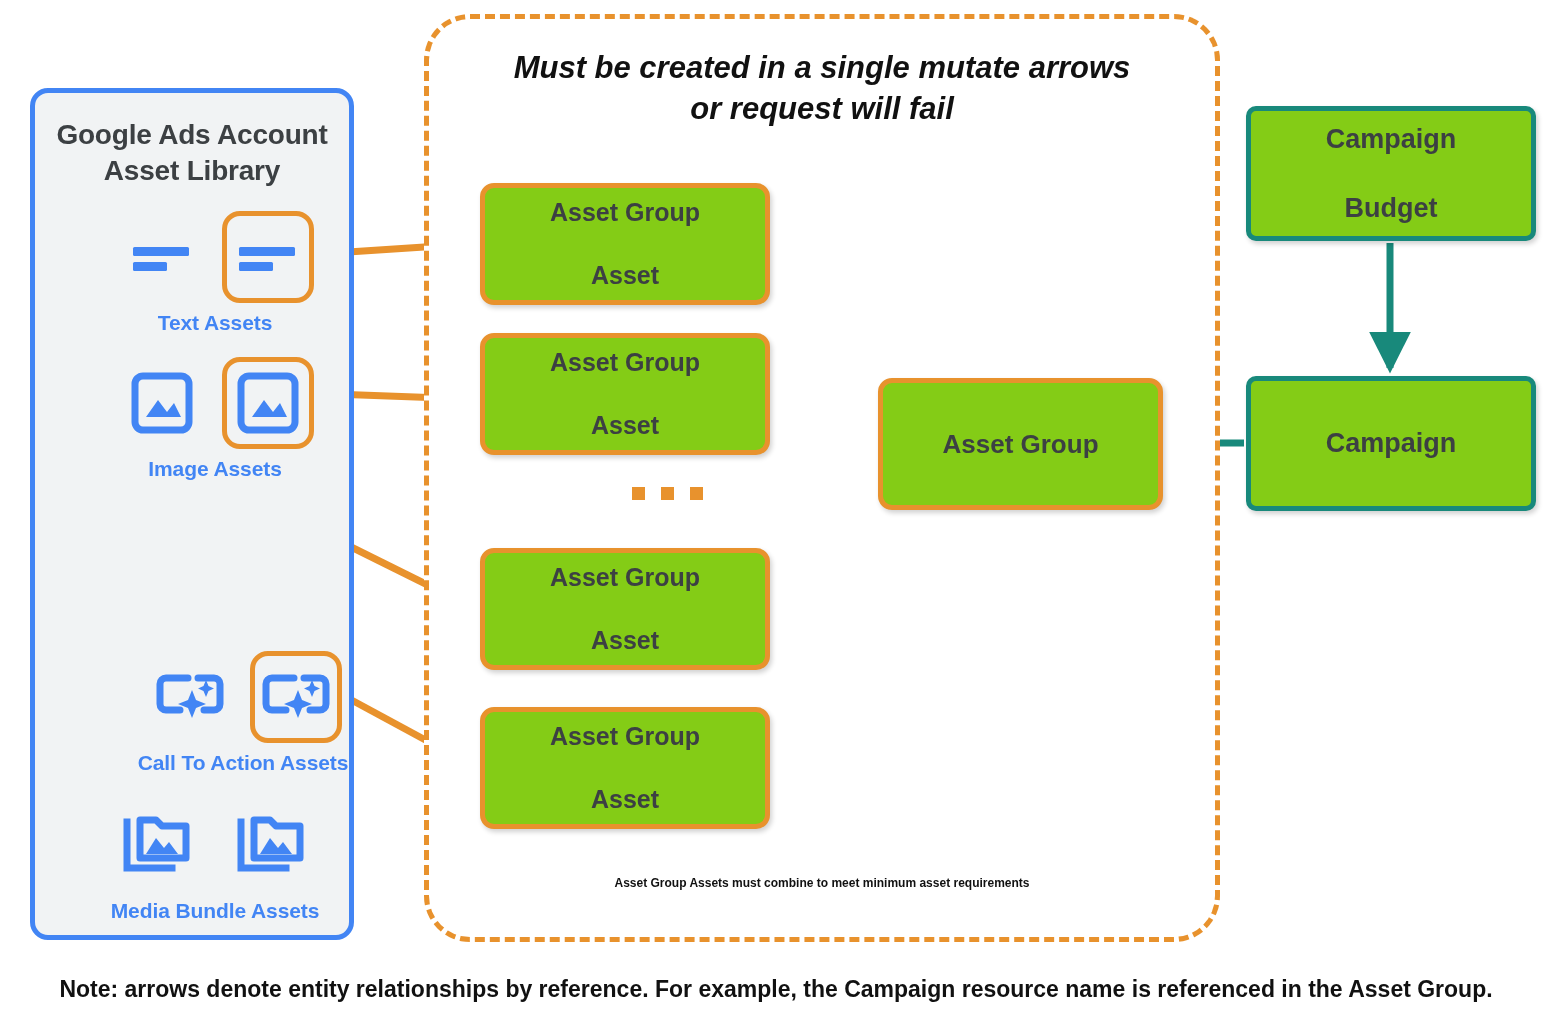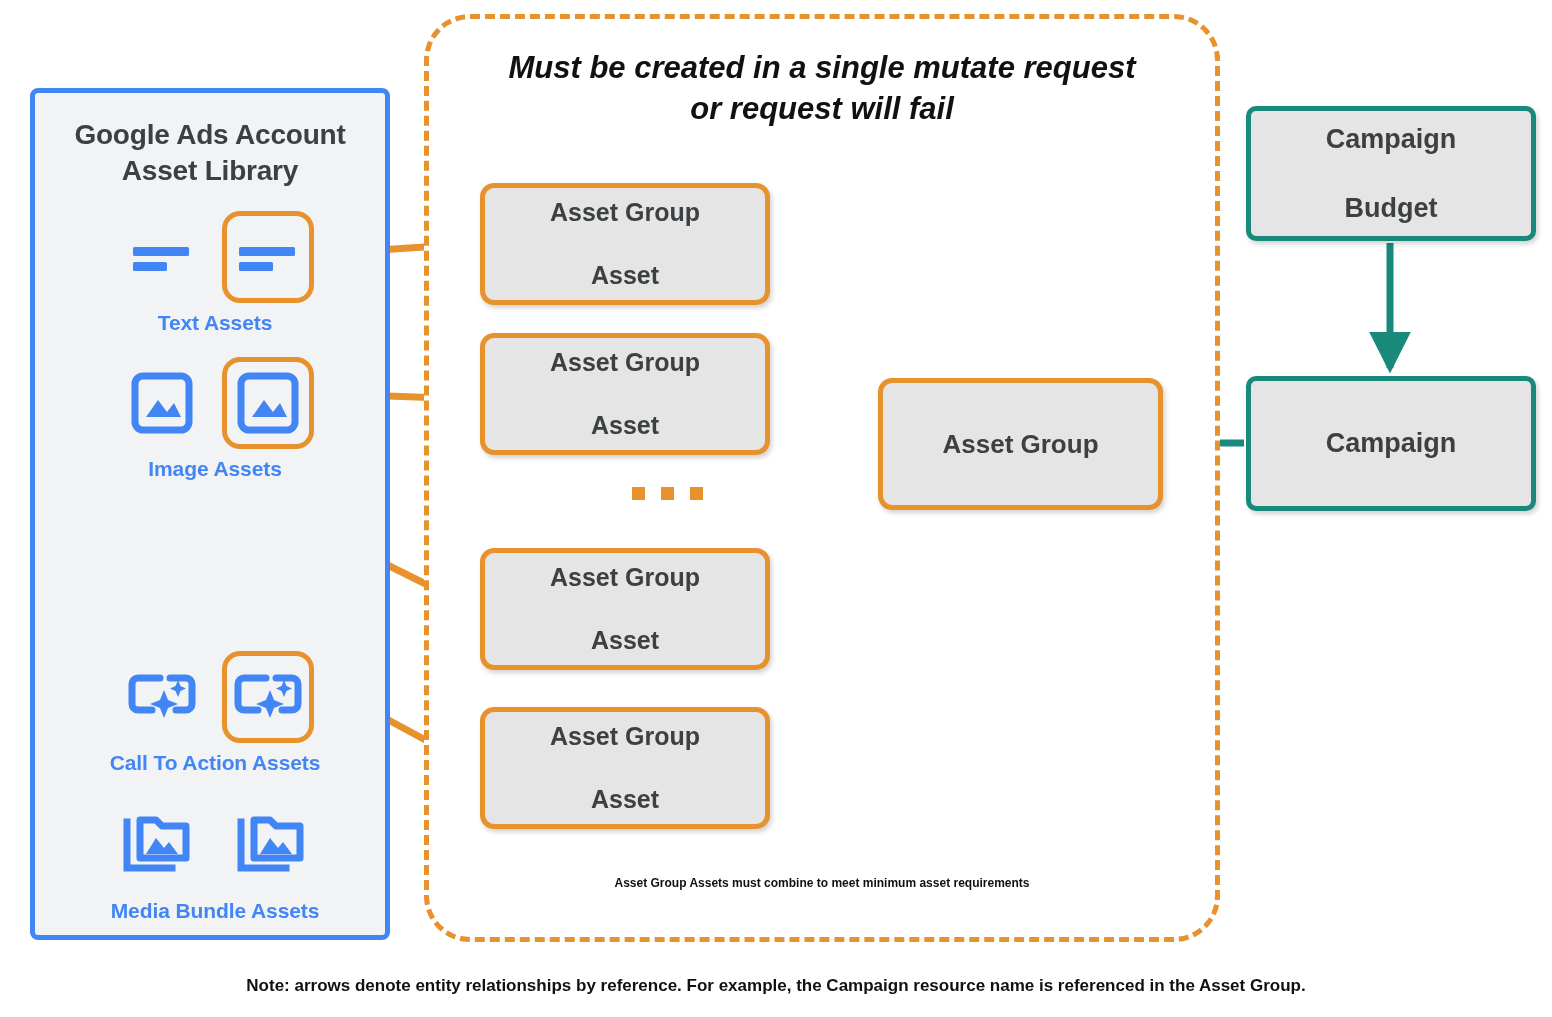--- a/index.html
+++ b/index.html
@@ -2,22 +2,22 @@
 <html><head>
 <meta charset="utf-8">
 <style>
   html,body{margin:0;padding:0;background:#ffffff;}
   body{width:1552px;height:1017px;position:relative;overflow:hidden;
        font-family:"Liberation Sans", sans-serif;color:#3c4043;}
   .stage{position:absolute;inset:0;}
 
   
   .library{
-    position:absolute;left:30px;top:88px;width:360px;height:852px;
-    background:#f1f3f4;border:5px solid #4285f4;border-radius:8px;
+    position:absolute;left:30px;top:88px;width:324px;height:852px;
+    background:#f1f3f4;border:5px solid #4285f4;border-radius:18px;
     box-sizing:border-box;
   }
   .library-title{
     position:absolute;left:0;right:0;top:24px;text-align:center;
     font-size:28px;font-weight:700;line-height:1.28;color:#3c4043;
     letter-spacing:-0.2px;
   }
   .asset-row{position:absolute;left:0;width:360px;}
   .asset-icons{display:flex;justify-content:center;align-items:center;gap:14px;height:104px;}
   .icon-wrap{width:92px;height:92px;display:flex;align-items:center;justify-content:center;box-sizing:border-box;}
@@ -32,41 +32,41 @@
     position:absolute;left:424px;top:14px;width:796px;height:928px;
     background:#ffffff;border:5px dashed #e8922d;border-radius:46px;box-sizing:border-box;
   }
   .mutate-title{
     position:absolute;left:30px;right:30px;top:48px;text-align:center;
     font-size:31px;font-weight:700;font-style:italic;color:#111111;line-height:1.32;
   }
 
   
   .node{
-    position:absolute;background:#e5e5e5;box-sizing:border-box;
+    position:absolute;background:#84cc16;box-sizing:border-box;
     display:flex;align-items:center;justify-content:center;text-align:center;
     box-shadow:2px 3px 5px rgba(0,0,0,0.18);
   }
   .node span{display:block;line-height:1.26;}
   .node.orange{border:5px solid #e8922d;border-radius:14px;}
   .node.teal{border:5px solid #18897b;border-radius:10px;}
 
   .aga{width:290px;height:122px;left:480px;font-size:25px;font-weight:700;}
   .aga1{top:183px;} .aga2{top:333px;} .aga3{top:548px;} .aga4{top:707px;}
 
   .asset-group{left:878px;top:378px;width:285px;height:132px;font-size:26px;font-weight:700;}
   .campaign-budget{left:1246px;top:106px;width:290px;height:135px;font-size:27px;font-weight:700;}
   .campaign{left:1246px;top:376px;width:290px;height:135px;font-size:27px;font-weight:700;}
 
   .dots{position:absolute;left:632px;top:487px;display:flex;gap:16px;}
   .dots i{width:13px;height:13px;background:#e8922d;display:block;}
 
   .footer-note{
     position:absolute;left:0;right:0;top:976px;text-align:center;
-    font-size:17px;font-weight:700;color:#111111;
+    font-size:23px;font-weight:700;color:#111111;
   }
   svg.links{position:absolute;left:0;top:0;width:1552px;height:1017px;pointer-events:none;}
 </style>
 </head>
 <body>
 
 <div class="stage">
 
   <svg class="links" viewBox="0 0 1552 1017">
     <defs>
@@ -133,21 +133,21 @@
           <svg width="62" height="62" viewBox="0 0 62 62">
               <rect x="4" y="4" width="54" height="54" rx="8" fill="none" stroke="#4285f4" stroke-width="7"></rect>
               <path d="M15 45 L27 28 L36 40 L43 31 L50 45 Z" fill="#4285f4"></path>
             </svg>
         </div>
       </div>
       <div class="asset-label">Image Assets</div>
     </div>
 
 
-    <div class="asset-row" style="top:552px;">
+    <div class="asset-row" style="top:552px;margin-left:28px;">
       <div class="asset-icons">
         <div class="icon-wrap">
           <svg width="68" height="50" viewBox="0 0 68 50">
             <path d="M32 6 L10 6 A6 6 0 0 0 4 12 L4 32 A6 6 0 0 0 10 38 L24 38" fill="none" stroke="#4285f4" stroke-width="7" stroke-linecap="round"></path>
             <path d="M42 6 L58 6 A6 6 0 0 1 64 12 L64 32 A6 6 0 0 1 58 38 L48 38" fill="none" stroke="#4285f4" stroke-width="7" stroke-linecap="round"></path>
             <path d="M36 18 L40 28 L50 32 L40 36 L36 46 L32 36 L22 32 L32 28 Z" fill="#4285f4"></path>
             <path d="M50 8 L52.5 14 L58 16.5 L52.5 19 L50 25 L47.5 19 L42 16.5 L47.5 14 Z" fill="#4285f4"></path>
           </svg>
         </div>
         <div class="icon-wrap sel">
@@ -178,21 +178,21 @@
             <path d="M24 42 L34 26 L42 36 L47 30 L56 42 Z" fill="#4285f4"></path>
           </svg>
         </div>
       </div>
       <div class="asset-label">Media Bundle  Assets</div>
     </div>
   </div>
 
   <div class="mutate-box"></div>
   <div class="mutate-title" style="left:424px;width:796px;">
-    <span>Must be created in a single mutate request</span><br>
+    <span>Must be created in a single mutate arrows</span><br>
     <span>or request will fail</span>
   </div>
   <div style="position:absolute;left:424px;top:876px;width:796px;text-align:center;font-size:12px;font-weight:700;color:#111;">Asset Group Assets must combine to meet minimum asset requirements</div>
 
   <div class="node orange aga aga1">
     <span><span>Asset Group</span><br>
       <span>Asset</span></span>
   </div>
   <div class="node orange aga aga2">
     <span><span>Asset Group</span><br>

